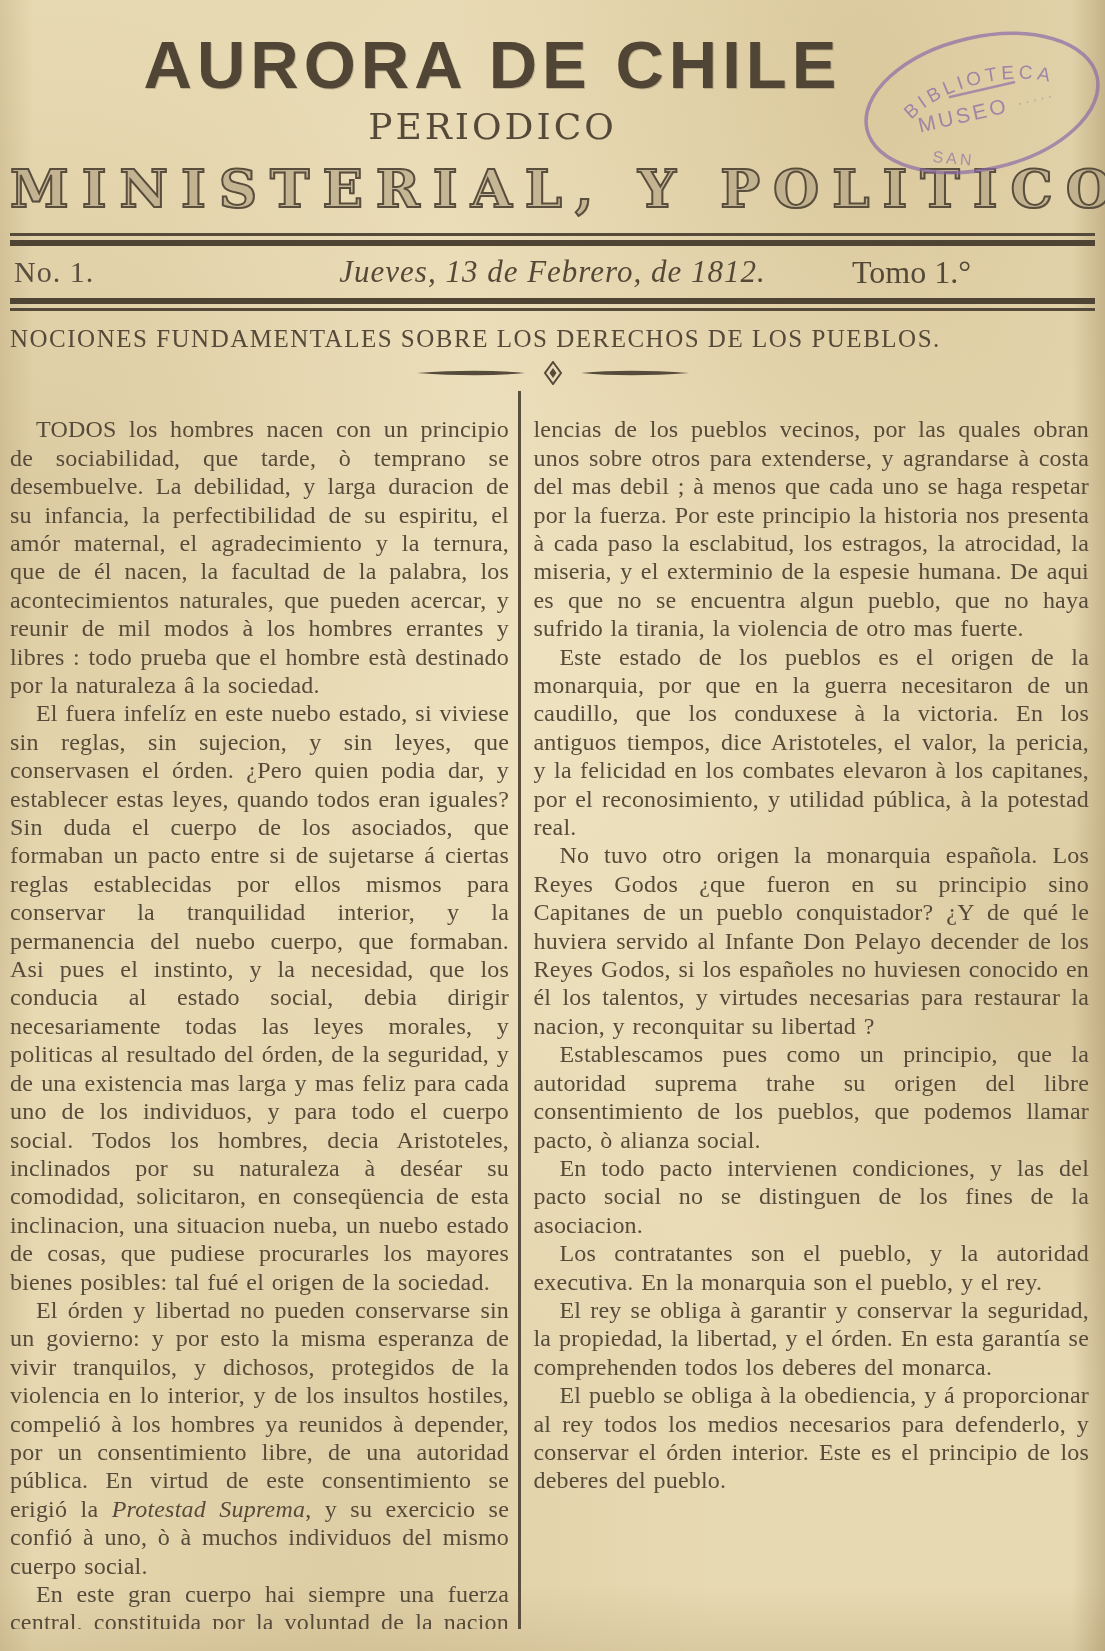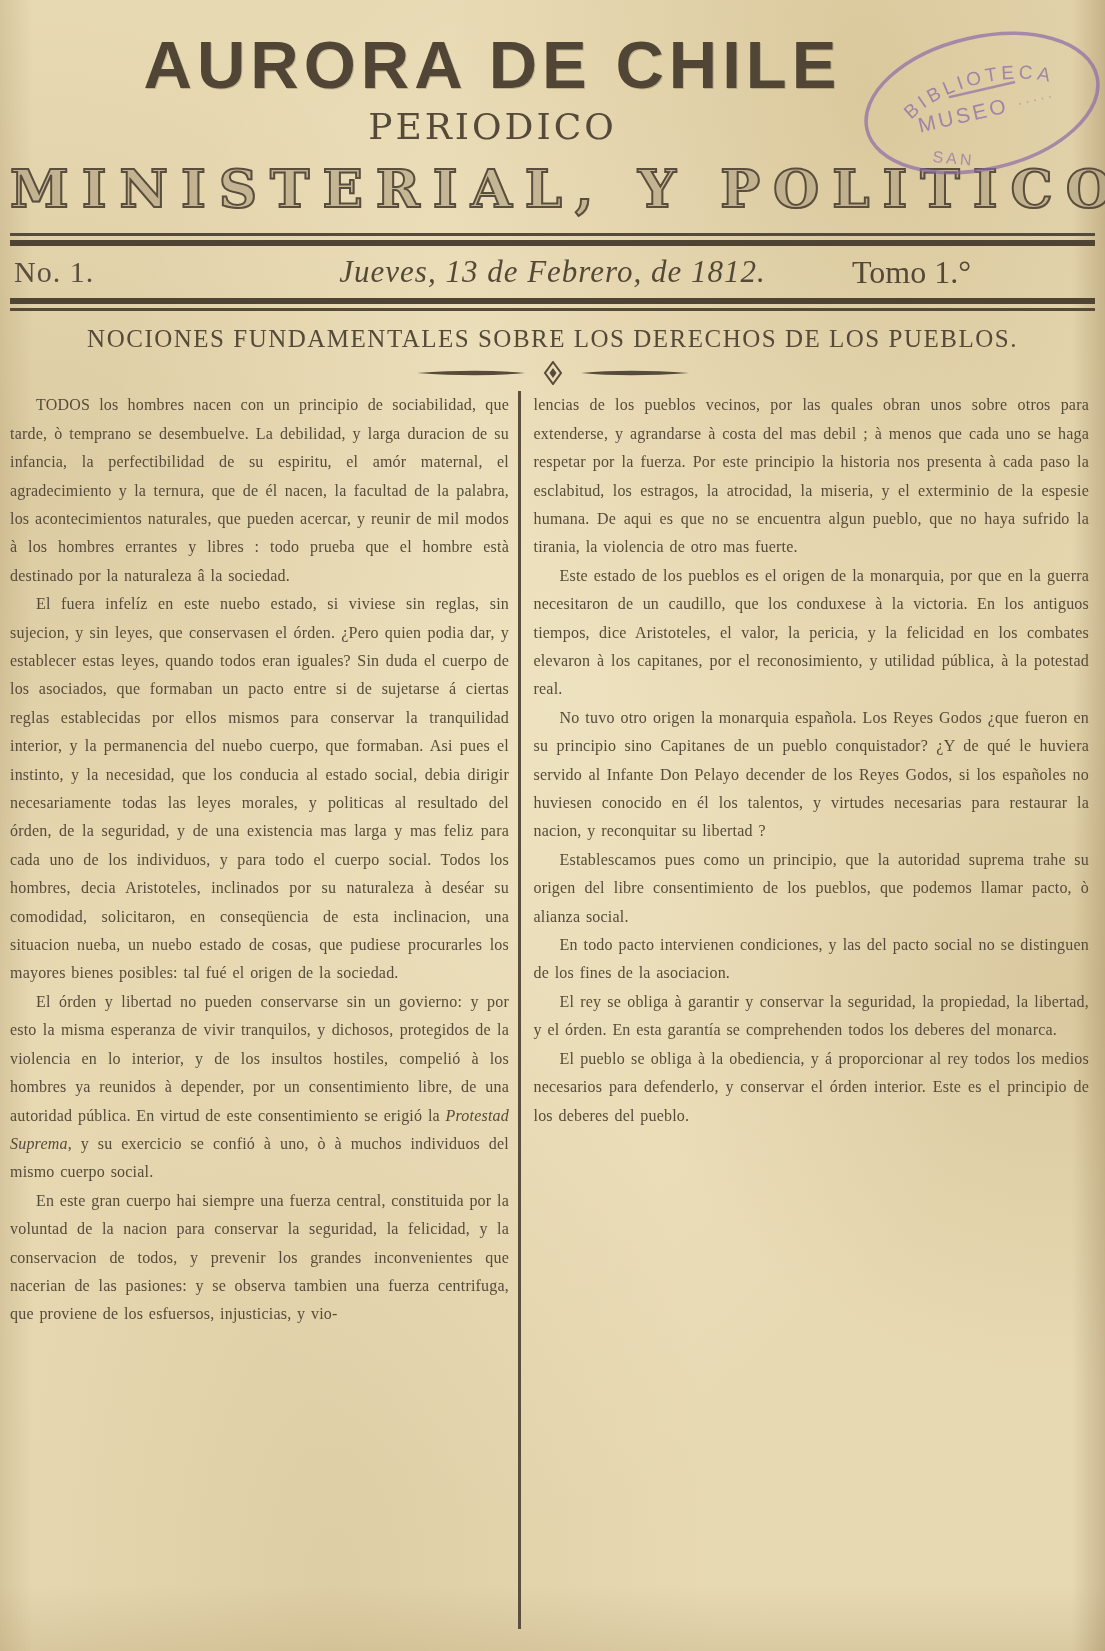--- a/index.html
+++ b/index.html
@@ -50,30 +50,30 @@
   .rule-top{margin-top:14px;height:4px;border-top:3px solid #564b3a;border-bottom:6px solid #4f4434;}
   .rule-bot{height:4px;border-top:6px solid #4f4434;border-bottom:3px solid #564b3a;}
   .dateline{
     position:relative;height:52px;line-height:52px;text-align:center;
   }
   .dl-issue{position:absolute;left:4px;font-size:30px;color:#5a4f3e;letter-spacing:1px;}
   .dl-date{font-size:31px;font-style:italic;letter-spacing:1px;color:#544937;}
   .dl-tomo{position:absolute;right:124px;font-size:32px;color:#544937;}
   
   .art-heading{
-    margin:14px 0 0 0;text-align:center;
+    margin:14px 0 0 0;
     font-size:25px;font-weight:400;letter-spacing:1.5px;
     color:#55493a;
   }
   .ornament{display:block;margin:8px auto 2px auto;}
   
   .columns{display:flex;margin-top:6px;height:1238px;overflow:hidden;}
   .col{
-    font-size:16px;line-height:28.4px;text-align:justify;
-    color:#564b3a;letter-spacing:0.2px;word-spacing:1.5px;
+    font-size:24px;line-height:28.4px;text-align:justify;
+    color:#564b3a;letter-spacing:0.2px;word-spacing:1.5px;margin-top:24px;
   }
   .col p{margin:0;text-indent:26px;}
   .col-left{width:499px;}
   .col-divider{width:2.5px;background:#5a4f3e;margin:0 13px 0 9px;}
   .col-right{flex:1;padding-right:6px;}
   .col-right p:first-child{text-indent:0;}
 </style>
 </head>
 <body>
 
@@ -125,18 +125,19 @@
         <p>El órden y libertad no pueden conservarse sin un govierno: y por esto la misma esperanza de vivir tranquilos, y dichosos, protegidos de la violencia en lo interior, y de los insultos hostiles, compelió à los hombres ya reunidos à depender, por un consentimiento libre, de una autoridad pública.  En virtud de este consentimiento se erigió la <i>Protestad Suprema</i>, y su exercicio se confió à uno, ò à muchos individuos del mismo cuerpo social.</p>
         <p>En este gran cuerpo hai siempre una fuerza central, constituida por la voluntad de la nacion para conservar la seguridad, la felicidad, y la conservacion de todos, y prevenir los grandes inconvenientes que nacerian de las pasiones: y se observa tambien una fuerza centrifuga, que proviene de los esfuersos, injusticias, y vio-</p>
       </div>
     <div class="col-divider"></div>
     <div class="col col-right">
         <p>lencias de los pueblos vecinos, por las quales obran unos sobre otros para extenderse, y agrandarse à costa del mas debil ; à menos que cada uno se haga respetar por la fuerza.  Por este principio la historia nos presenta à cada paso la esclabitud, los estragos, la atrocidad, la miseria, y el exterminio de la espesie humana.  De aqui es que no se encuentra algun pueblo, que no haya sufrido la tirania, la violencia de otro mas fuerte.</p>
         <p>Este estado de los pueblos es el origen de la monarquia, por que en la guerra necesitaron de un caudillo, que los conduxese à la victoria.  En los antiguos tiempos, dice Aristoteles, el valor, la pericia, y la felicidad en los combates elevaron à los capitanes, por el reconosimiento, y utilidad pública, à la potestad real.</p>
         <p>No tuvo otro origen la monarquia española.  Los Reyes Godos ¿que fueron en su principio sino Capitanes de un pueblo conquistador? ¿Y de qué le huviera servido al Infante Don Pelayo decender de los Reyes Godos, si los españoles no huviesen conocido en él los talentos, y virtudes necesarias para restaurar la nacion, y reconquitar su libertad ?</p>
         <p>Establescamos pues como un principio, que la autoridad suprema trahe su origen del libre consentimiento de los pueblos, que podemos llamar pacto, ò alianza social.</p>
         <p>En todo pacto intervienen condiciones, y las del pacto social no se distinguen de los fines de la asociacion.</p>
+        <p>Los contratantes son el pueblo, y la autoridad executiva.  En la monarquia son el pueblo, y el rey.</p>
         <p>El rey se obliga à garantir y conservar la seguridad, la propiedad, la libertad, y el órden.  En esta garantía se comprehenden todos los deberes del monarca.</p>
         <p>El pueblo se obliga à la obediencia, y á proporcionar al rey todos los medios necesarios para defenderlo, y conservar el órden interior.  Este es el principio de los deberes del pueblo.</p>
       </div>
   </main>
 
 </div>
 
 </body></html>

